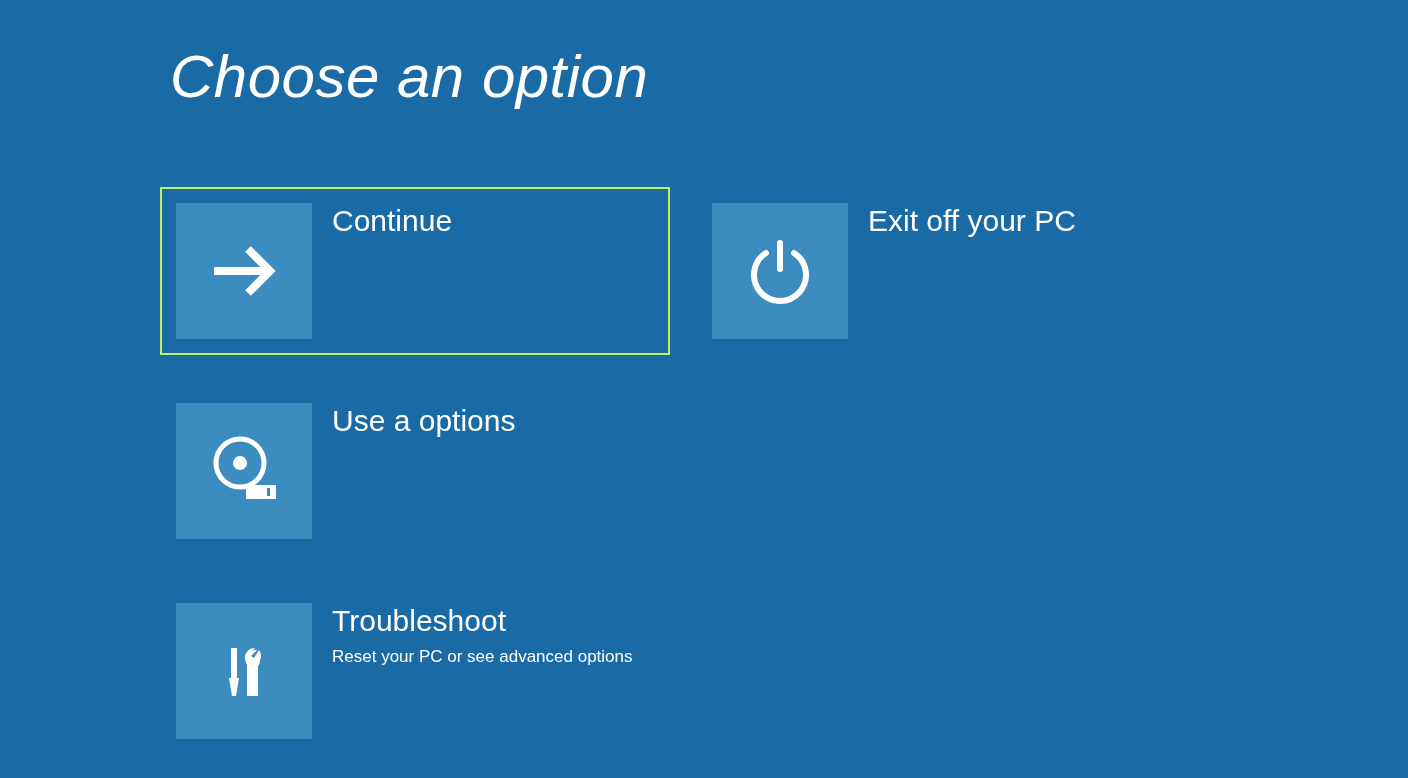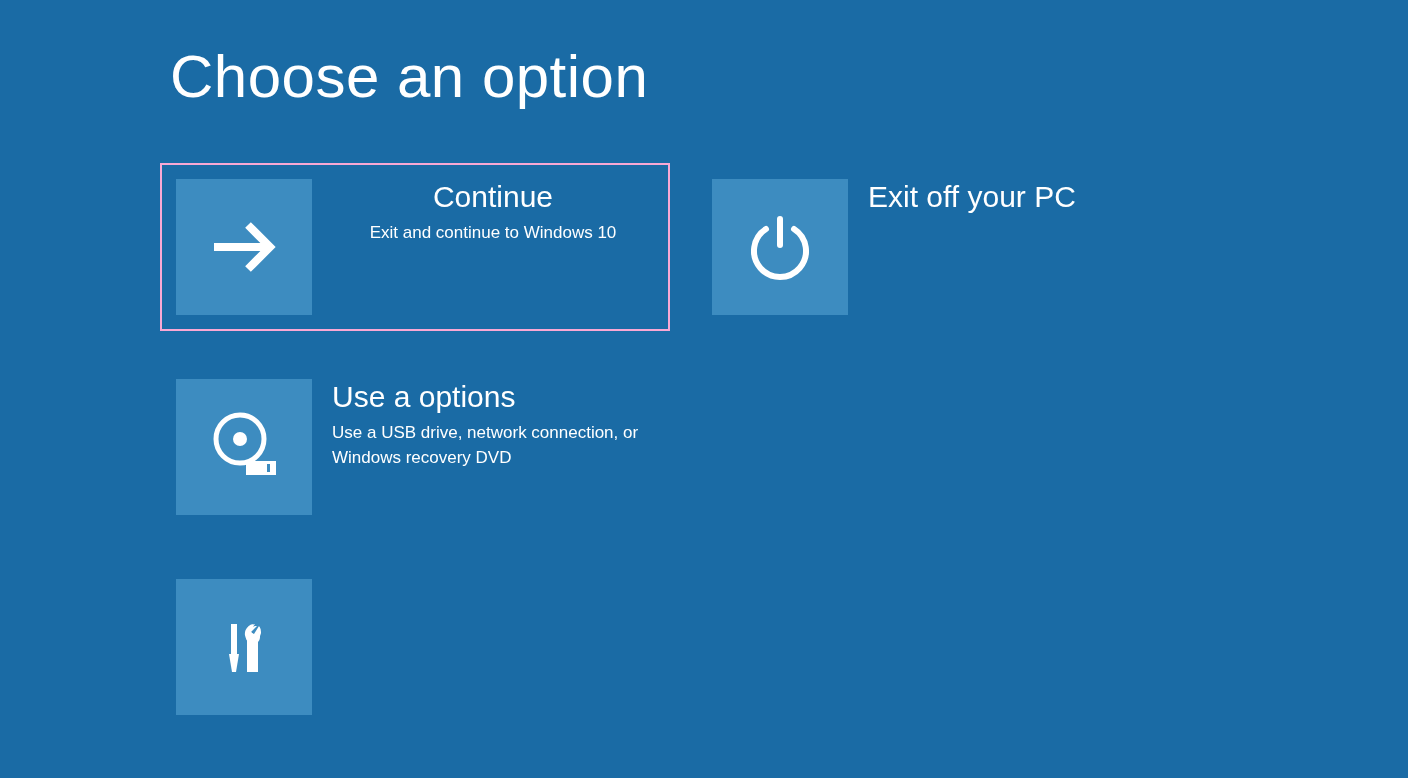--- a/index.html
+++ b/index.html
@@ -16,40 +16,40 @@
       overflow: hidden;
     }
     .container {
       padding-left: 170px;
       padding-top: 42px;
     }
     .page-title {
       font-size: 60px;
       font-weight: 300;
       letter-spacing: 0.5px;
-      margin-bottom: 52px;
+      margin-bottom: 76px;
+      font-style: italic;
     }
     .options-grid {
       display: grid;
       grid-template-columns: 510px 510px;
       column-gap: 26px;
       row-gap: 32px;
       margin-left: -10px;
     }
     .option {
       display: flex;
       align-items: flex-start;
       padding: 14px;
       border: 2px solid transparent;
       cursor: pointer;
       min-height: 168px;
     }
     .option.selected {
-      border: 2px solid #f9a8d4;
-      text-align: center;
+      border: 2px solid #bef264;
     }
     .icon-box {
       width: 136px;
       height: 136px;
       background-color: #3d8cc0;
       flex-shrink: 0;
       display: flex;
       align-items: center;
       justify-content: center;
       margin-right: 20px;
@@ -88,21 +88,20 @@
       <div class="icon-box">
         <svg width="80" height="80" viewBox="0 0 80 80">
           <g fill="none" stroke="#ffffff" stroke-width="8">
             <line x1="10" y1="40" x2="62" y2="40"></line>
             <polyline points="44,18 66,40 44,62"></polyline>
           </g>
         </svg>
       </div>
       <div class="option-text">
         <div class="option-title">Continue</div>
-        <div class="option-desc">Exit and continue to Windows 10</div>
       </div>
     </div>
 
     <div class="option">
       <div class="icon-box">
         <svg width="72" height="72" viewBox="0 0 72 72">
           <g fill="none" stroke="#ffffff" stroke-width="6" stroke-linecap="round">
             <path d="M 22 18 A 26 26 0 1 0 50 18"></path>
             <line x1="36" y1="8" x2="36" y2="34"></line>
           </g>
@@ -120,21 +119,20 @@
           <g>
             <circle cx="36" cy="32" r="24" fill="none" stroke="#ffffff" stroke-width="5"></circle>
             <circle cx="36" cy="32" r="7" fill="#ffffff"></circle>
             <rect x="42" y="54" width="30" height="14" fill="#ffffff"></rect>
             <rect x="63" y="57" width="3" height="8" fill="#3d8cc0"></rect>
           </g>
         </svg>
       </div>
       <div class="option-text">
         <div class="option-title">Use a options</div>
-        <div class="option-desc">Use a USB drive, network connection, or Windows recovery DVD</div>
       </div>
     </div>
 
     <div></div>
 
     <div class="option">
       <div class="icon-box">
         <svg width="70" height="70" viewBox="0 0 70 70">
           <g fill="#ffffff">
 
@@ -143,16 +141,20 @@
 
             <path d="M 48 14 C 42 14 38 18 38 24 C 38 26 38.5 27.5 39.5 29 L 39.5 60 L 48.5 60 L 48.5 29 C 49.5 27.5 50 26 50 24 C 50 22 50 20 50 18 L 45 24 L 42 20 L 48 14 Z" fill="#ffffff"></path>
             <path d="M 44 12 A 10 10 0 0 0 38 28 L 38 60 L 48 60 L 48 28 A 10 10 0 0 0 50 14 L 45 22 L 41 20 Z" fill="#ffffff"></path>
           </g>
 
           <g fill="#ffffff">
             <path d="M 46 12 C 40 13 36 18 37 25 C 37 27 38 29 39 30 L 39 60 L 49 60 L 49 30 C 50 29 51 27 51 25 L 51 15 L 45 23 L 41 19 L 46 12 Z"></path>
           </g>
         </svg>
       </div>
+      <div class="option-text">
+        <div class="option-title">Troubleshoot</div>
+        <div class="option-desc">Reset your PC or see advanced options</div>
+      </div>
     </div>
 
   </div>
 </div>
 
 </body></html>

